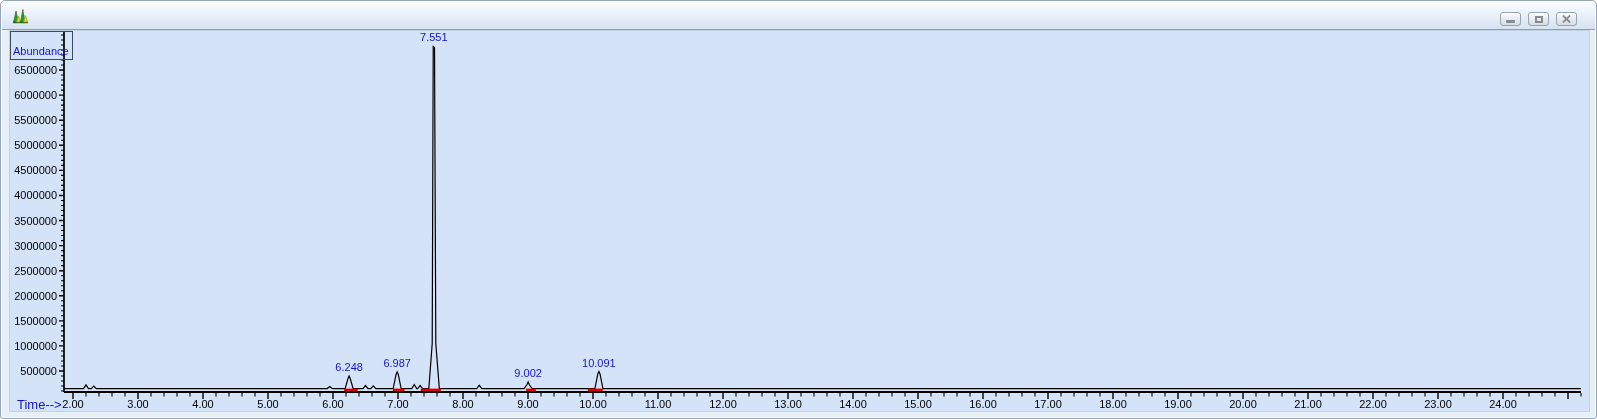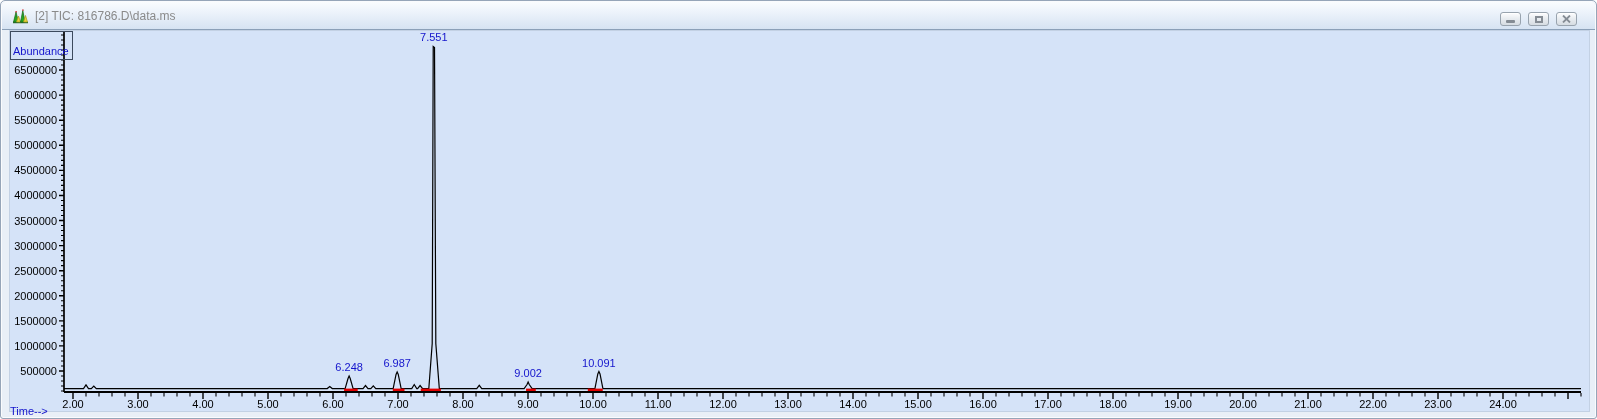--- a/index.html
+++ b/index.html
@@ -34,39 +34,38 @@
     background:#d5e3f8;border:1px solid #c3d1e4;
   }
   .canvas{position:absolute;left:0;top:0;pointer-events:none;}
   .canvas text{font-family:"Liberation Sans",sans-serif;}
   .ylabel-box{
     position:absolute;left:9px;top:30px;padding:13px 3px 2px 2px;
     border:1px solid #3c4a5e;color:#1414cc;font-size:11px;line-height:12px;
     white-space:nowrap;
   }
   .xlabel{
-    position:absolute;left:9px;top:396px;color:#1414cc;font-size:11px;white-space:nowrap;margin-top:8px;
+    position:absolute;left:16px;top:396px;color:#1414cc;font-size:13px;white-space:nowrap;
   }
 </style>
 </head>
 <body>
 
 <div class="window">
 
   <div class="titlebar">
     <svg class="app-icon" viewBox="0 0 17 17">
       <line x1="1" y1="14.5" x2="16" y2="14.5" stroke="#2d6b2d" stroke-width="1.5"></line>
       <polygon points="1.5,14 4,4 6.5,14" fill="#23a523" stroke="#156615" stroke-width="0.7"></polygon>
       <polygon points="4.5,14 6.5,8 8.5,14" fill="#e8d440" stroke="#a99a18" stroke-width="0.7"></polygon>
       <polygon points="8.5,14 10.8,2.5 13,14" fill="#23a523" stroke="#156615" stroke-width="0.7"></polygon>
       <polygon points="11.5,14 13.5,7.5 15.5,14" fill="#e8d440" stroke="#a99a18" stroke-width="0.7"></polygon>
       <rect x="3.4" y="3" width="1.4" height="1.4" fill="#d03030"></rect>
       <rect x="10.2" y="1.4" width="1.4" height="1.4" fill="#d03030"></rect>
     </svg>
-    <span class="title-text">[2] TIC: 816786.D\data.ms</span>
     <div class="controls">
       <button class="winbtn" title="Minimize">
         <span class="glyph-min"></span>
       </button>
       <button class="winbtn" title="Restore">
         <span class="glyph-restore"></span>
       </button>
       <button class="winbtn" title="Close">
         <svg width="9" height="8" viewBox="0 0 9 8">
           <line x1="1" y1="0.5" x2="8" y2="7.5" stroke="#858c94" stroke-width="1.8"></line>

